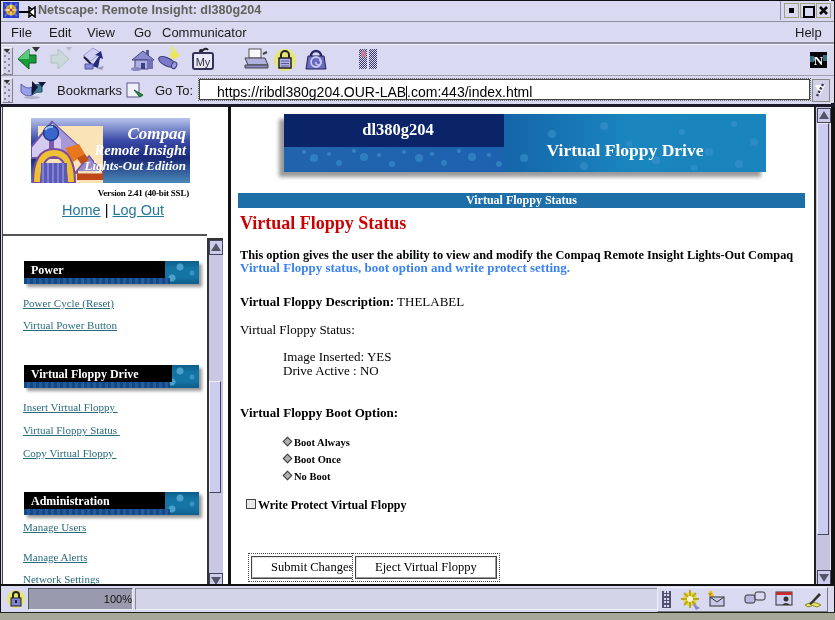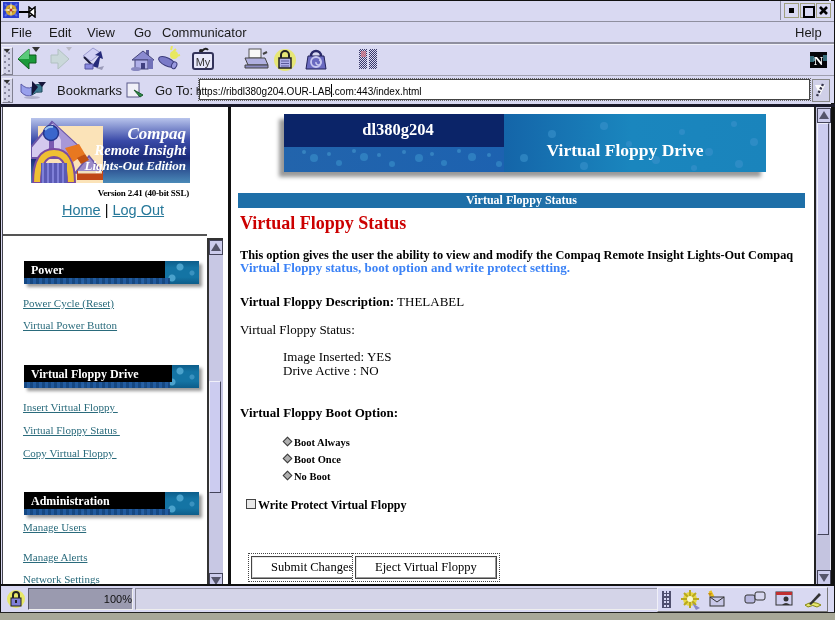--- a/index.html
+++ b/index.html
@@ -88,20 +88,21 @@
       <path d="M8 0 L9.2 7 L8 15 L6.8 7 Z" fill="#f4ecc4"></path>
       <path d="M0 8 L7 6.8 L15 8 L7 9.2 Z" fill="#f4ecc4"></path>
       <circle cx="8" cy="8" r="1.5" fill="#c03020"></circle>
     </svg>
   </div>
   <svg class="abs" style="left:19px;top:6px;" width="18" height="12">
     <line x1="0" y1="6" x2="10" y2="6" stroke="#000" stroke-width="2"></line>
     <path d="M10 1 L16 6 L10 11 Z" fill="#fff" stroke="#000" stroke-width="1.5"></path>
     <path d="M16 1 L10 6 L16 11 Z" fill="#fff" stroke="#000" stroke-width="1.5"></path>
   </svg>
+  <div class="abs title-text">Netscape: Remote Insight: dl380g204</div>
   <div class="abs" style="left:780px;top:1px;width:1px;height:19px;background:#8f8f9f;"></div>
   <div class="abs winbtn" style="left:784px;">
       <div style="position:absolute;left:4px;top:4px;width:5px;height:5px;background:#000;"></div>
     </div>
   <div class="abs winbtn" style="left:800px;">
       <div style="position:absolute;left:2px;top:2px;width:8px;height:8px;border:2px solid #000;"></div>
     </div>
   <div class="abs winbtn" style="left:816px;"><svg width="13" height="13">
         <path d="M3 3 L10 10 M10 3 L3 10" stroke="#000" stroke-width="2.6"></path>
       </svg></div>
@@ -224,21 +225,21 @@
   </div>
   <div class="abs" style="left:57px;top:83px;font-size:13px;color:#1a1a1a;">Bookmarks</div>
   <div class="abs" style="left:126px;top:81px;">
     <svg width="18" height="18">
       <rect x="1" y="2" width="12" height="14" fill="#f0f0f8" stroke="#5a5a8a"></rect>
       <path d="M8 9 l6 7 l3 -2 z" fill="#2a8a4a" stroke="#1a5a2a"></path>
     </svg>
   </div>
   <div class="abs" style="left:155px;top:83px;font-size:13px;color:#1a1a1a;">Go To:</div>
   <div class="abs urlinput"></div>
-  <div class="abs" style="left:196px;top:84px;font-size:10px;color:#000;">https://ribdl380g204.OUR-LAB<span style="display:inline-block;width:1px;height:13px;background:#000;vertical-align:-2px;"></span>.com:443/index.html</div>
+  <div class="abs" style="left:217px;top:84px;font-size:14px;color:#000;">https://ribdl380g204.OUR-LAB<span style="display:inline-block;width:1px;height:13px;background:#000;vertical-align:-2px;"></span>.com:443/index.html</div>
   <div class="abs" style="left:812px;top:79px;width:16px;height:21px;background:#d0d0e8;border:1px solid #888;">
      <svg width="14" height="19">
        <path d="M2 5 L12 5 L7 15 Z" fill="#fdfdfd"></path>
        <path d="M10 4 L4 16" stroke="#333349" stroke-width="2.4" stroke-dasharray="2.2 1.6"></path>
      </svg>
   </div>
 
   <div class="abs contenttop"></div>
 
   <div class="abs" style="left:2px;top:107px;width:1px;height:477px;background:#44444f;"></div>

